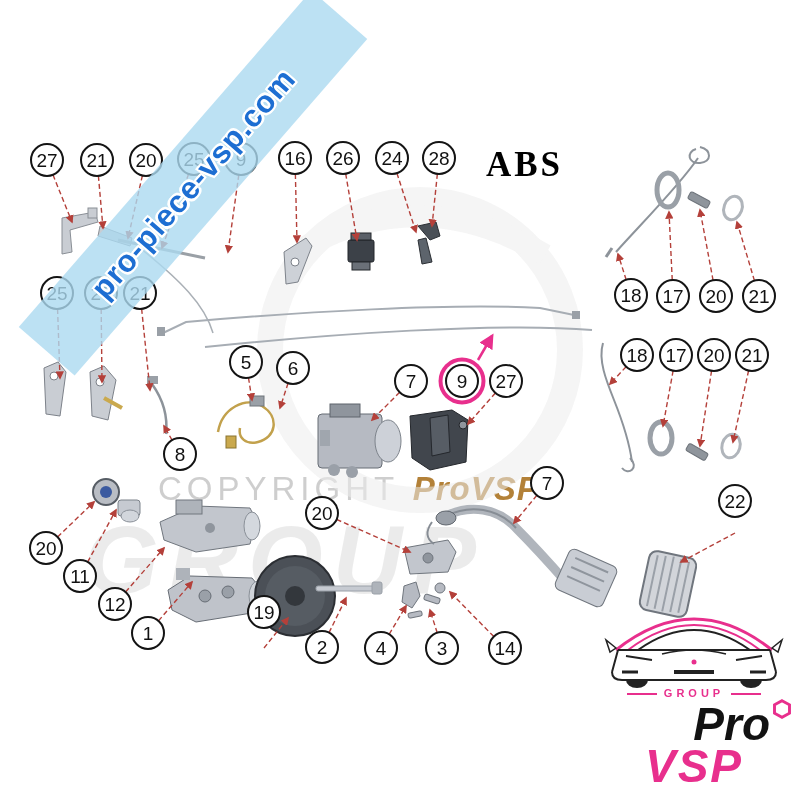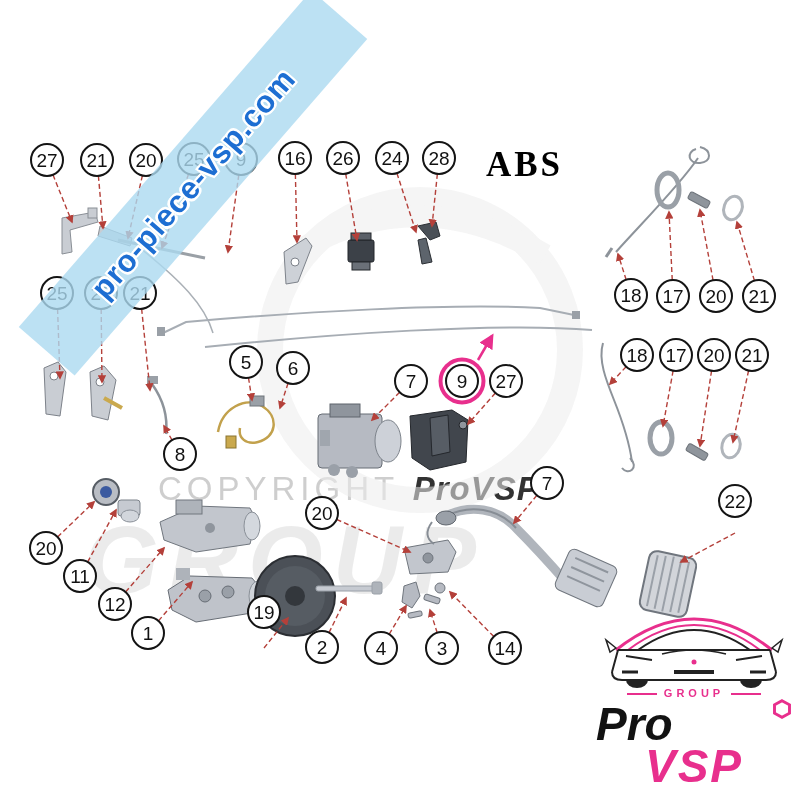--- a/index.html
+++ b/index.html
@@ -7,21 +7,21 @@
   body{width:800px;height:800px;position:relative;overflow:hidden;font-family:"Liberation Sans",sans-serif}
   #stage{position:absolute;left:0;top:0;width:800px;height:800px}
   .layer{position:absolute;left:0;top:0;width:800px;height:800px;display:block}
 
   
   .wm-aixam{position:absolute;left:84px;top:512px;z-index:1;
     font:italic 900 96px/1 "Liberation Sans",sans-serif;letter-spacing:10px;
     color:#d4d4d4;opacity:.45;white-space:nowrap}
   .wm-copyright{position:absolute;left:158px;top:472px;z-index:1;white-space:nowrap;
     font:400 33px/1 "Liberation Sans",sans-serif;letter-spacing:5px;color:#c3c3c3;opacity:.8}
-  .wm-copyright .brand{font-style:italic;font-weight:700;letter-spacing:1px;color:#000000}
+  .wm-copyright .brand{font-style:italic;font-weight:700;letter-spacing:1px;color:#a16207}
 
   #parts-svg{z-index:2}
   .title-abs{position:absolute;left:486px;top:147px;z-index:2;
     font:700 35px/1 "Liberation Serif",serif;letter-spacing:3px;color:#000}
 
   #leader-svg{z-index:3}
   .leader{stroke:#b4403a;stroke-width:1.4;stroke-dasharray:5 3;fill:none}
   .hl-arrow{stroke:#e82f8d;stroke-width:2.5;fill:none}
 
   #callout-layer{position:absolute;left:0;top:0;width:756px;height:800px;z-index:4}
@@ -37,21 +37,21 @@
   .strip span{font:700 31px/1 "Liberation Sans",sans-serif;color:#1d6ed2;letter-spacing:1px;
     text-shadow:-2px -2px 0 #fff,2px -2px 0 #fff,-2px 2px 0 #fff,2px 2px 0 #fff,
                  0 -2px 0 #fff,0 2px 0 #fff,-2px 0 0 #fff,2px 0 0 #fff}
 
   
   .logo{position:absolute;left:596px;top:584px;width:196px;height:210px;z-index:2}
   .logo .car{width:196px;height:104px;display:block}
   .logo-group{display:flex;align-items:center;justify-content:center;gap:7px;margin-top:0;
     color:#e82f8d;font:700 11px/1 "Liberation Sans",sans-serif;letter-spacing:4px}
   .logo-group:before,.logo-group:after{content:"";flex:0 0 30px;height:2px;background:#e82f8d}
-  .logo-pro{display:flex;justify-content:space-between;align-items:flex-start;margin-top:2px;
+  .logo-pro{display:flex;justify-content:flex-end;align-items:flex-start;margin-top:2px;
     font:italic 900 46px/1 "Liberation Sans",sans-serif;color:#121212}
   .logo-pro .hex{width:20px;height:20px;margin-left:2px;margin-top:-2px}
   .logo-vsp{text-align:center;margin-top:-4px;
     font:italic 900 46px/1 "Liberation Sans",sans-serif;color:#e82f8d;letter-spacing:2px}
 </style>
 </head>
 <body>
 
 <div id="stage">
 

